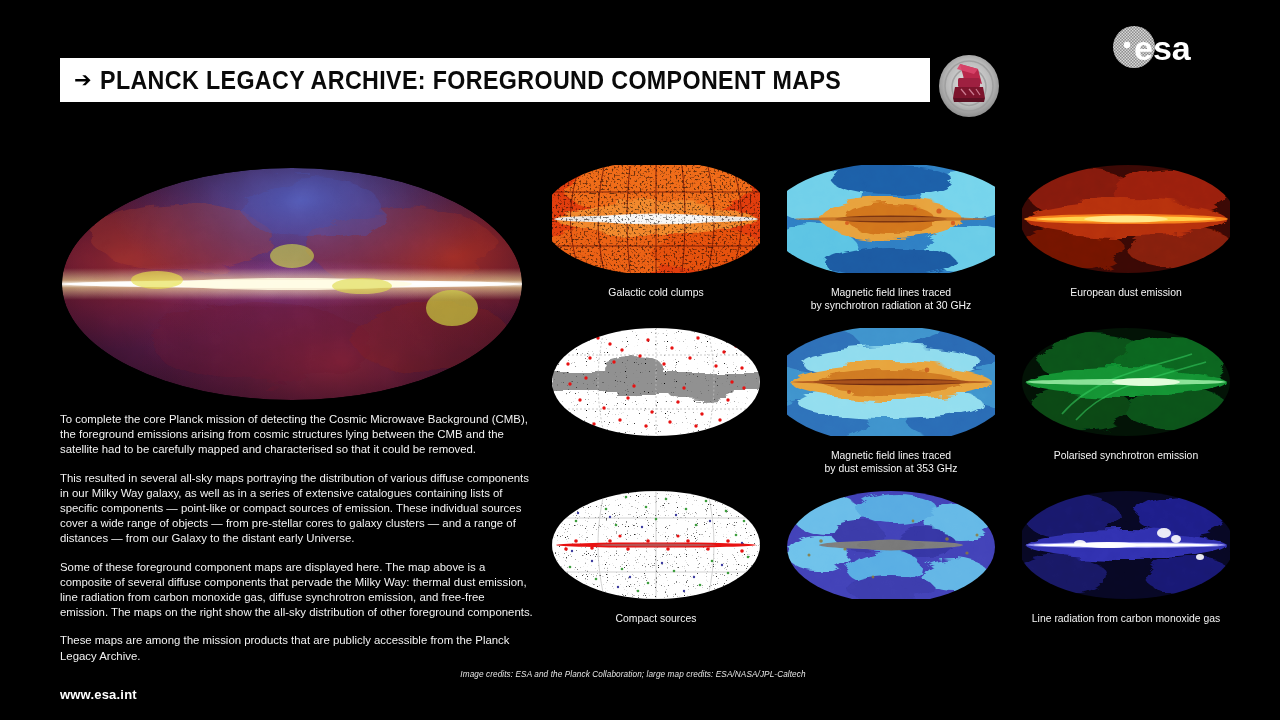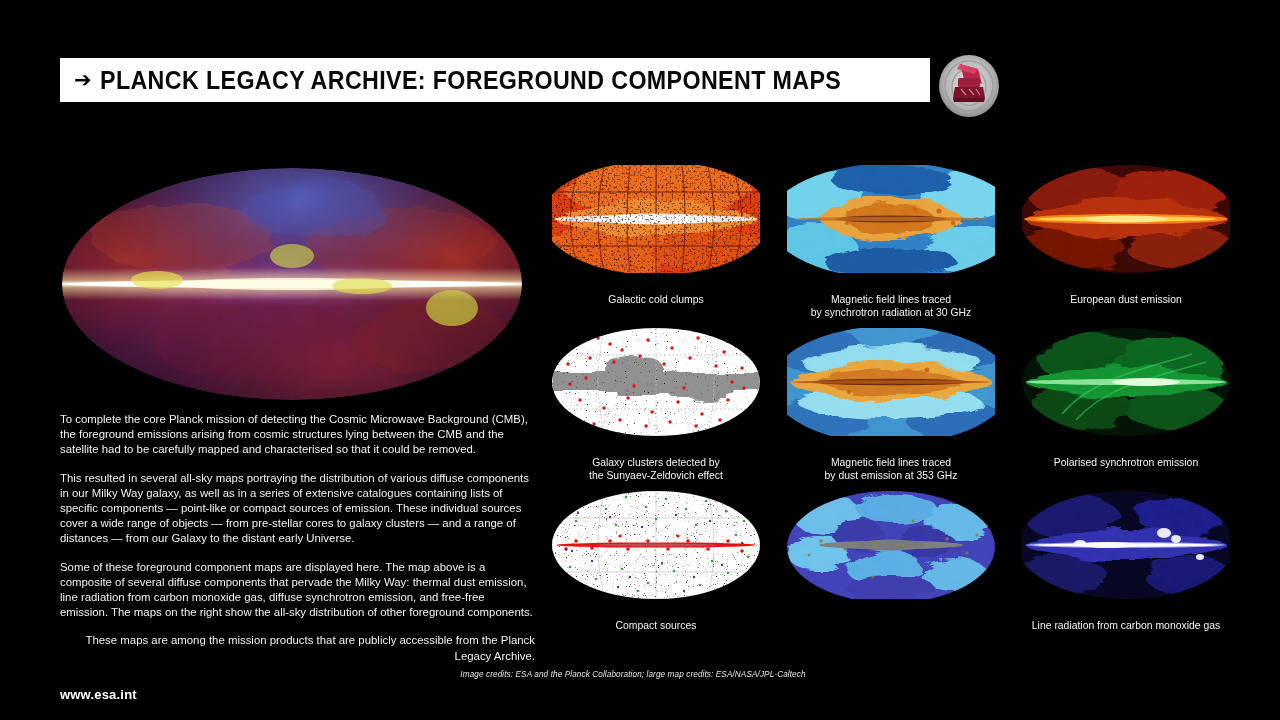--- a/index.html
+++ b/index.html
@@ -37,28 +37,28 @@
     position:absolute; left:62px; top:168px; width:460px; height:232px;
   }
   .moll { position:relative; border-radius:50%; overflow:hidden; }
 
   
   #body-text { position:absolute; left:60px; top:412px; width:475px; }
   .para {
     font-size:11.4px; line-height:15.2px; color:#f2f2f2; margin-bottom:13px;
     font-family:"Liberation Sans", sans-serif;
   }
-  .para:last-child { margin-bottom:0;text-align:right; }
+  .para:last-child { margin-bottom:0; }
 
   
   #map-grid { position:absolute; left:540px; top:165px; width:720px; height:470px; }
   .grid-cell { position:absolute; width:232px; }
   .cell-map { width:208px; height:108px; margin:0 auto; }
   .cell-caption {
-    margin-top:20px; text-align:center; font-size:10.4px; line-height:13px;
+    margin-top:13px; text-align:center; font-size:10.4px; line-height:13px;
     color:#f4f4f4; font-family:"Liberation Sans", sans-serif;
   }
 
   
   #credits {
     position:absolute; left:0; top:670px; width:1266px; text-align:center;
     font-size:8.2px; font-style:italic; color:#e6e6e6; letter-spacing:.1px;
   }
   #esa-url {
     position:absolute; left:60px; top:687px; font-size:13px;
@@ -102,20 +102,39 @@
         <path d="M-16,12 L16,12 L15,16 L-15,16 Z" fill="#5e0f22"></path>
         <g stroke="#e8a0b4" stroke-width="1.2" opacity=".75">
           <line x1="-8" y1="3" x2="-3" y2="9"></line>
           <line x1="0" y1="3" x2="5" y2="9"></line>
           <line x1="7" y1="3" x2="11" y2="9"></line>
         </g>
       </g>
     </svg>
   </div>
 
+  <div id="esa-logo">
+    <svg width="150" height="46" viewBox="0 0 150 46">
+      <defs>
+        <pattern id="checks" width="3" height="3" patternUnits="userSpaceOnUse">
+          <rect width="3" height="3" fill="#8d8d8d"></rect>
+          <rect width="1.5" height="1.5" fill="#d8d8d8"></rect>
+          <rect x="1.5" y="1.5" width="1.5" height="1.5" fill="#d8d8d8"></rect>
+        </pattern>
+        <clipPath id="esaCircle">
+            <circle cx="26" cy="23" r="21"></circle>
+          </clipPath>
+      </defs>
+      <g clip-path="url(#esaCircle)">
+        <rect x="5" y="2" width="42" height="42" fill="url(#checks)"></rect>
+      </g>
+      <circle cx="19" cy="21" r="3.2" fill="#ffffff"></circle>
+      <text x="26" y="36" font-family="'Liberation Sans',sans-serif" font-size="34" font-weight="bold" fill="#ffffff">esa</text>
+    </svg>
+  </div>
 </div>
 
 <div id="large-map" class="moll">
   <svg width="460" height="232" viewBox="0 0 460 232" preserveAspectRatio="none">
     <defs>
       <radialGradient id="lgBase" cx="50%" cy="50%" r="62%">
         <stop offset="0%" stop-color="#7a2a6a"></stop>
         <stop offset="45%" stop-color="#5e1f4e"></stop>
         <stop offset="100%" stop-color="#2a0c22"></stop>
       </radialGradient>
@@ -381,24 +400,20 @@
               <circle cx="34" cy="50" r="1.7"></circle>
               <circle cx="180" cy="54" r="1.7"></circle>
             <circle cx="58" cy="16" r="1.7"></circle>
               <circle cx="132" cy="60" r="1.7"></circle>
               <circle cx="82" cy="58" r="1.7"></circle>
           </g>
           <rect width="208" height="108" fill="none" stroke="#d8d8d8" stroke-width="1"></rect>
         </g>
       </svg>
     </div>
-    <div class="cell-caption">
-      <div>Galaxy clusters detected by</div>
-      <div>the Sunyaev-Zeldovich effect</div>
-    </div>
   </div>
 
   <div class="grid-cell" style="left:235px; top:163px;">
     <div class="cell-map">
       <svg width="208" height="108" viewBox="0 0 208 108" preserveAspectRatio="none">
         <g clip-path="url(#sClip)">
           <rect width="208" height="108" fill="#3f93cd"></rect>
           <g filter="url(#sWisp)">
             <ellipse cx="30" cy="22" rx="46" ry="22" fill="#2f6fb8"></ellipse>
             <ellipse cx="176" cy="20" rx="48" ry="22" fill="#2a6ab4"></ellipse>

